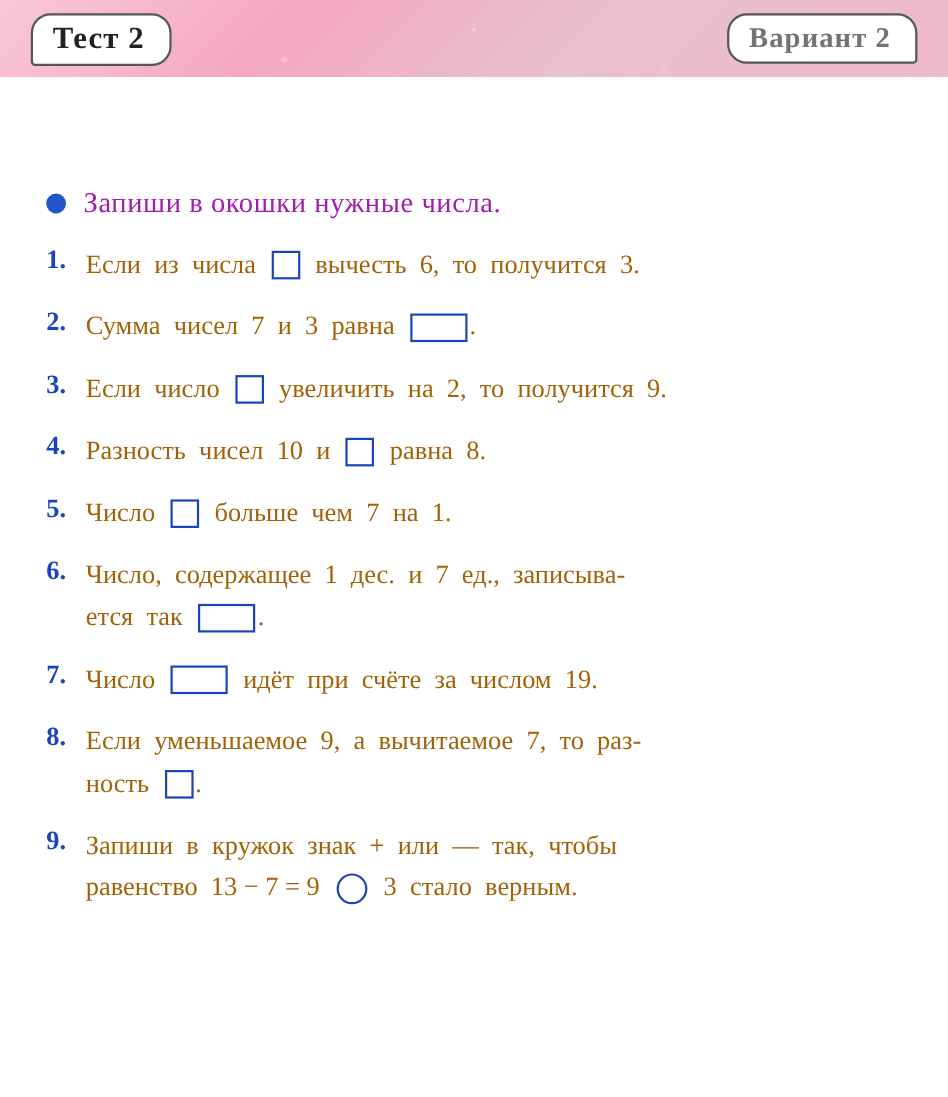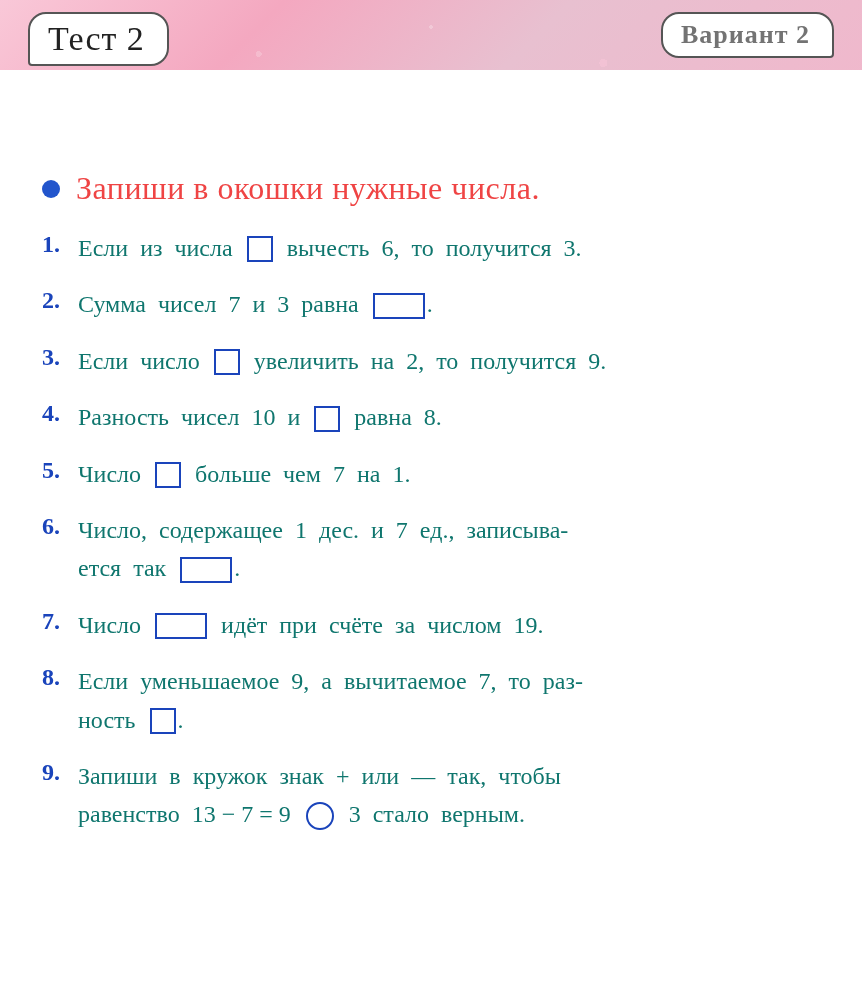--- a/index.html
+++ b/index.html
@@ -42,22 +42,22 @@
 
     
     .test-label {
       position: absolute;
       top: 12px;
       left: 28px;
       background: #fff;
       border: 2.5px solid #555;
       border-radius: 18px 18px 18px 4px;
       padding: 6px 22px 6px 18px;
-      font-size: 34px;
-      font-weight: normal;
+      font-size: 28px;
+      font-weight: bold;
       color: #222;
       z-index: 10;
       letter-spacing: 1px;
     }
 
     
     .variant-label {
       position: absolute;
       top: 12px;
       right: 28px;
@@ -91,22 +91,22 @@
     .bullet-dot {
       width: 18px;
       height: 18px;
       background: #2255cc;
       border-radius: 50%;
       margin-right: 16px;
       flex-shrink: 0;
     }
 
     .instruction-text {
-      font-size: 32px;
-      color: #ef4444;
+      font-size: 26px;
+      color: #a21caf;
       font-weight: 500;
       letter-spacing: 0.5px;
     }
 
     
     .box {
       display: inline-block;
       width: 26px;
       height: 26px;
       border: 2.5px solid #1a44bb;
@@ -150,21 +150,21 @@
       font-size: 24px;
       font-weight: bold;
       color: #1a44bb;
       min-width: 36px;
       flex-shrink: 0;
       padding-top: 2px;
     }
 
     .q-content {
       font-size: 24px;
-      color: #0f766e;
+      color: #a16207;
       line-height: 1.6;
       flex: 1;
     }
   </style>
 </head>
 <body>
 
 <div class="bg-top"></div>
 
 <div class="test-label">

